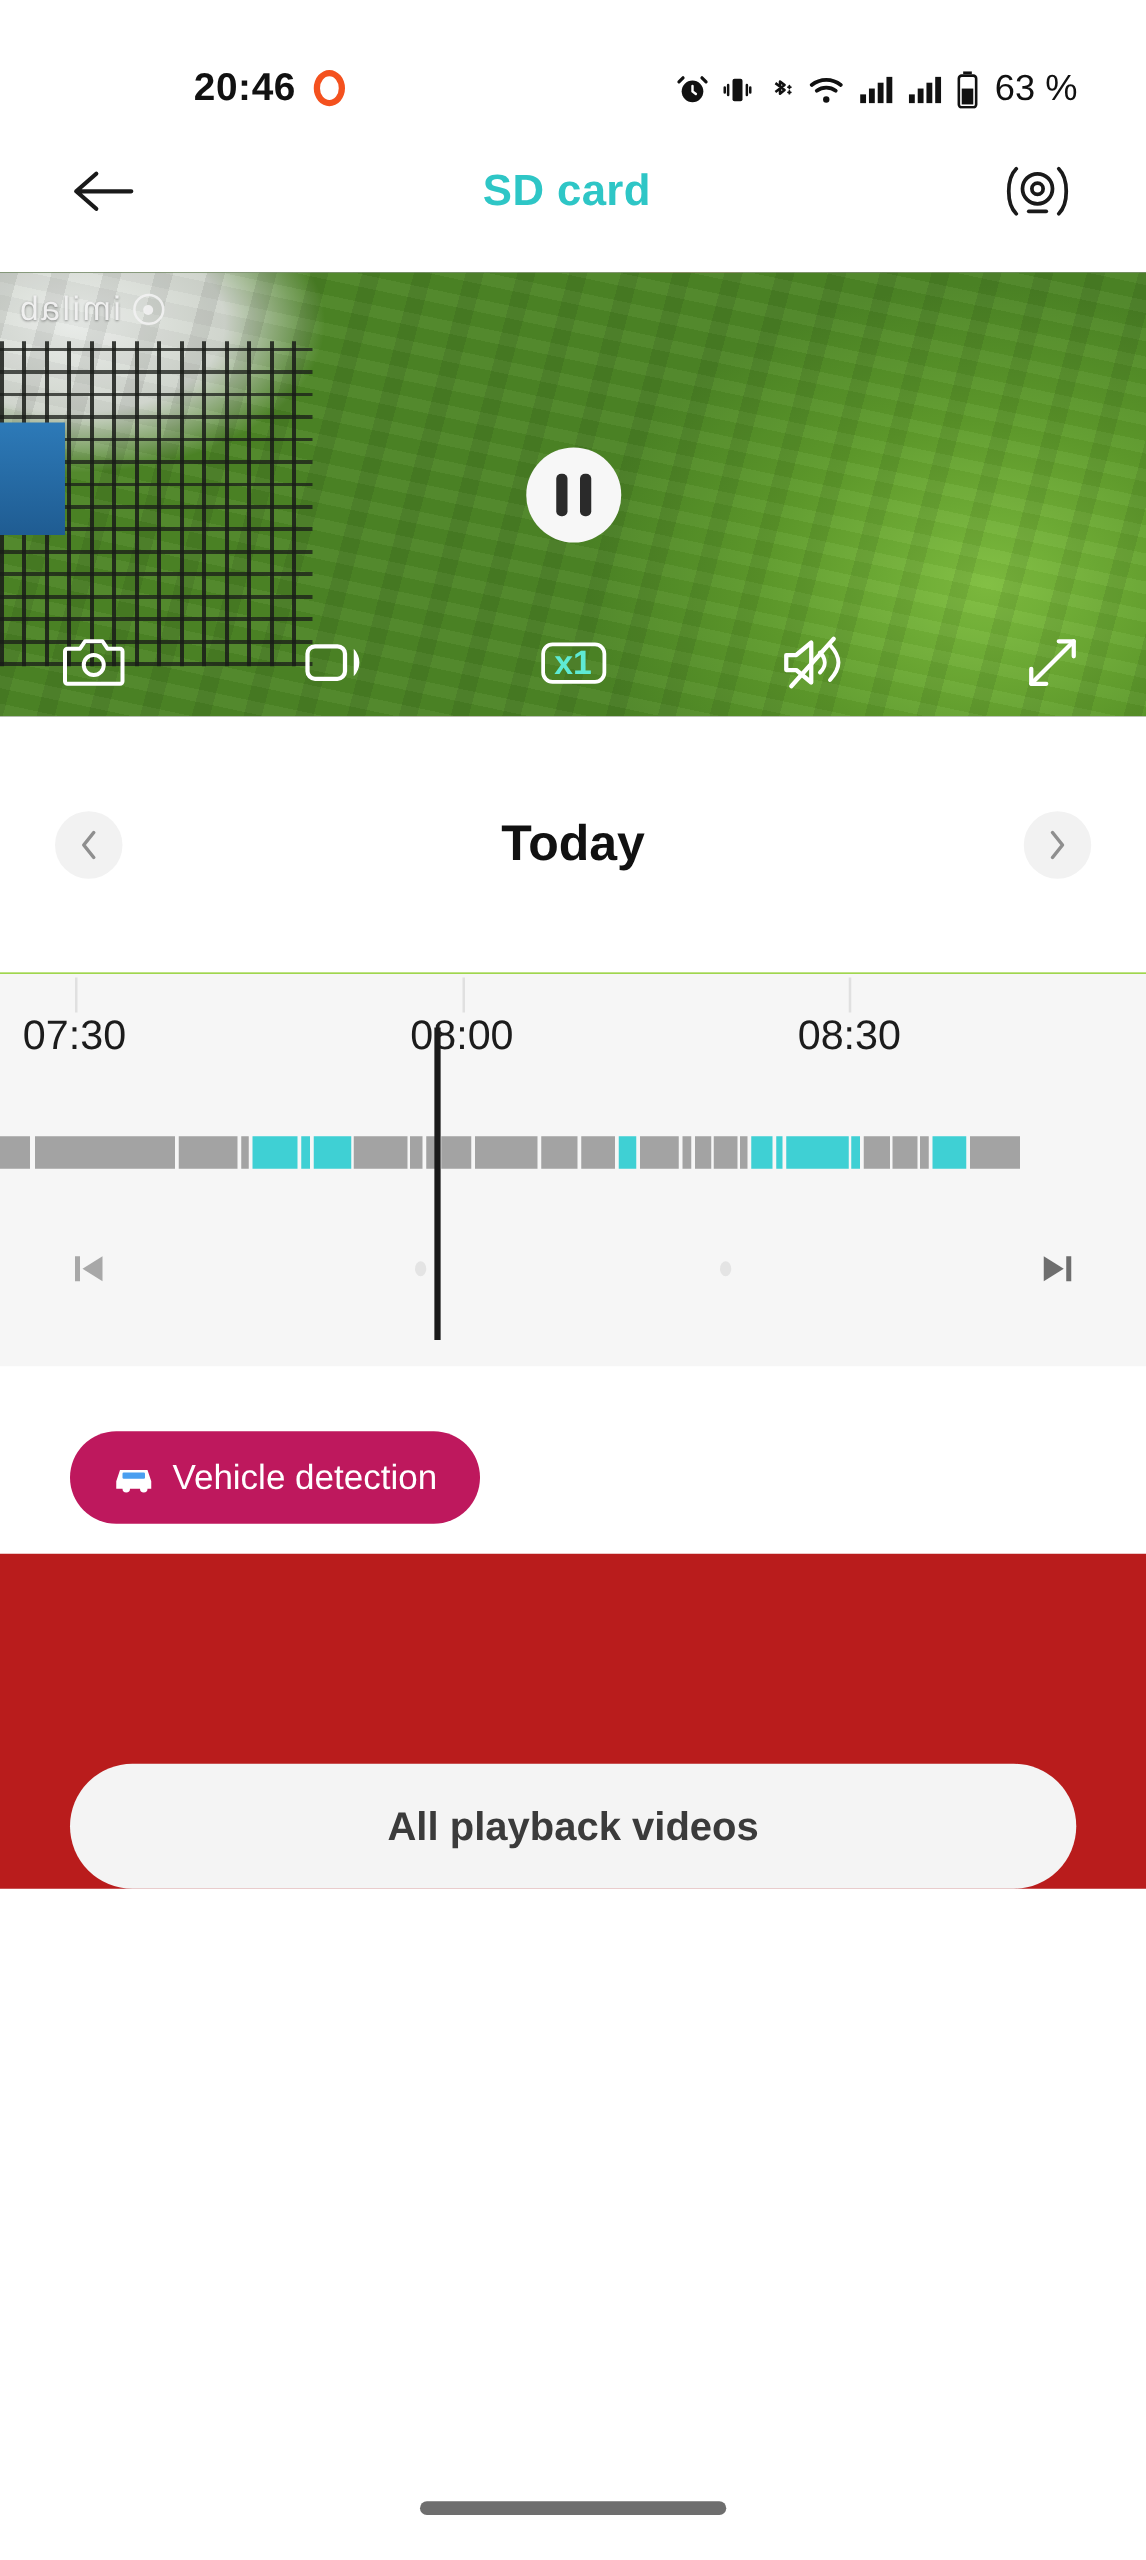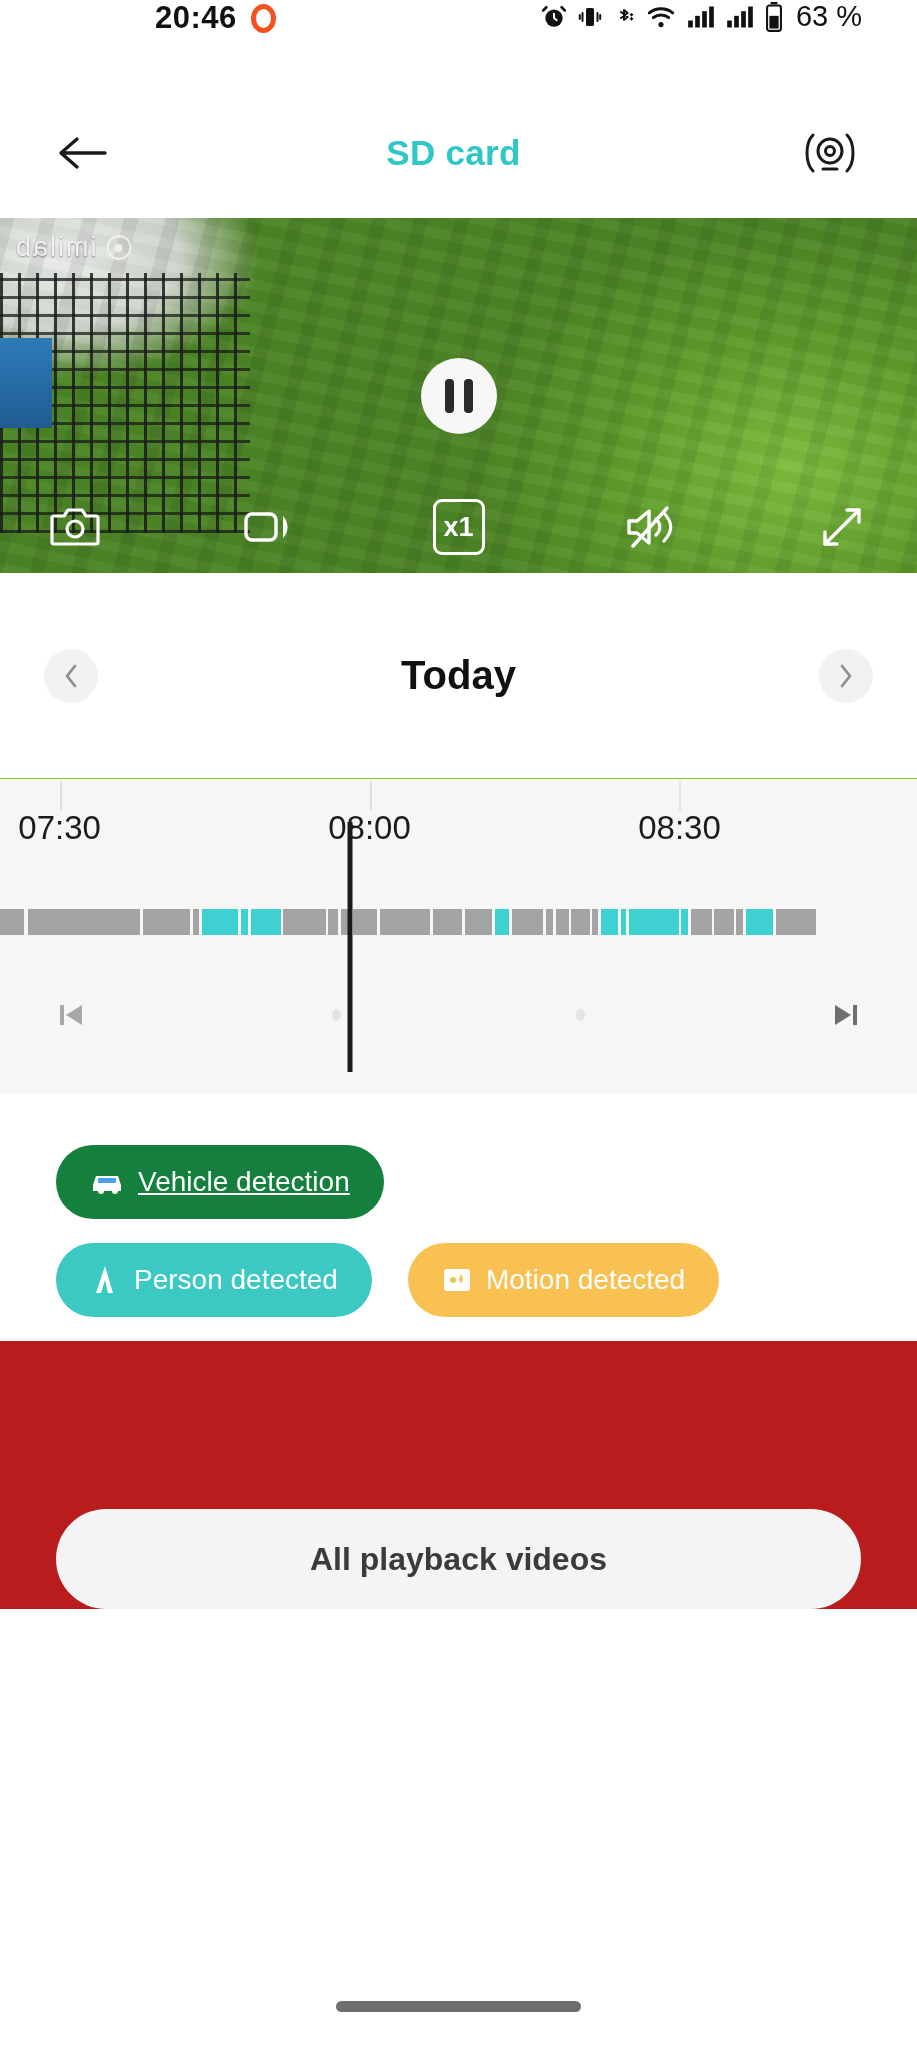--- a/index.html
+++ b/index.html
@@ -7,21 +7,21 @@
     width: 917px; height: 2048px;
     background: #ffffff;
     font-family: "Liberation Sans", sans-serif;
     overflow: hidden;
   }
 
   
   .statusbar {
     height: 88px;
     display: flex;
-    align-items: flex-start;
+    align-items: flex-end;
     padding: 0 30px;
     background: #ffffff;
   }
   .sb-left { display: flex; align-items: center; gap: 14px; margin-left: 125px; }
   .sb-time { font-size: 31px; font-weight: 600; color: #111; letter-spacing: .5px; }
   .sb-ring {
     width: 25px; height: 29px; border: 5px solid #f4511e;
     border-radius: 50%;
   }
   .sb-spacer { flex: 1; }
@@ -122,23 +122,23 @@
   }
   .pause-btn span { width: 9px; height: 34px; background: #2a2a2a; border-radius: 4px; display:block; }
 
   .vid-controls {
     position: absolute; left: 0; right: 0; bottom: 18px;
     display: flex; align-items: center; justify-content: space-between;
     padding: 0 46px;
   }
   .vc { width: 58px; height: 50px; display: flex; align-items: center; justify-content: center; cursor: pointer; }
   .vc-speed {
-    width: 52px; height: 56px; border: 3.5px solid #fff; border-radius: 9px;
+    width: 52px; height: 33px; border: 3.5px solid #fff; border-radius: 9px;
     display:flex; align-items:center; justify-content:center;
-    color:#ffffff; font-size: 27px; font-weight: 700;
+    color:#5eead4; font-size: 27px; font-weight: 700;
   }
   .vid-stamp {
     position: absolute; right: 20px; bottom: 12px;
     font-size: 24px; color: #d8d8d8;
     font-family: "Liberation Mono", monospace;
     text-shadow: 0 0 3px rgba(0,0,0,.55);
     letter-spacing: 1px;
     opacity: .92;
   }
 
@@ -420,44 +420,28 @@
       <svg width="36" height="36" viewBox="0 0 36 36">
         <path d="M8 8 L24 18 L8 28 Z" fill="#6e6e6e"></path>
         <rect x="26" y="8" width="4" height="20" fill="#6e6e6e"></rect>
       </svg>
     </div>
   </div>
 </div>
 
 <div class="chips">
   <div class="chip-row">
-    <div class="chip" id="chip0" style="background: #15803d; text-decoration: underline;">
+    <div class="chip" id="chip0" style="background: #be185d;">
       <svg width="34" height="28" viewBox="0 0 34 28">
         <path d="M3 17 L6 8 h22 l3 9 v6 h-3 a3 3 0 0 1 -6 0 h-8 a3 3 0 0 1 -6 0 H3 z" fill="#fff"></path>
         <rect x="8" y="10" width="18" height="5" rx="1" fill="#4a9ff0"></rect>
       </svg>
       <span>Vehicle detection</span>
     </div>
   </div>
-  <div class="chip-row">
-    <div class="chip" id="chip2" style="background: rgb(60, 201, 196);">
-      <svg width="30" height="32" viewBox="0 0 30 32">
-        <path d="M15 2 L23 29 h-5 L15 16 L11 29 H6 z" fill="#fff"></path>
-      </svg>
-      <span>Person detected</span>
-    </div>
-    <div class="chip" id="chip3" style="background: rgb(249, 193, 82);">
-      <svg width="30" height="30" viewBox="0 0 30 30">
-        <rect x="2" y="4" width="26" height="22" rx="3" fill="#fff"></rect>
-        <circle cx="11" cy="15" r="3" fill="#f9c152"></circle>
-        <path d="M19 9 l2 5 -2 5 -2 -5 z" fill="#f9c152"></path>
-      </svg>
-      <span>Motion detected</span>
-    </div>
-  </div>
 </div>
 
 <div class="allplay-wrap">
   <div class="allplay">All playback videos</div>
 </div>
 
 <div class="home-wrap">
   <div class="home-bar"></div>
 </div>
 

